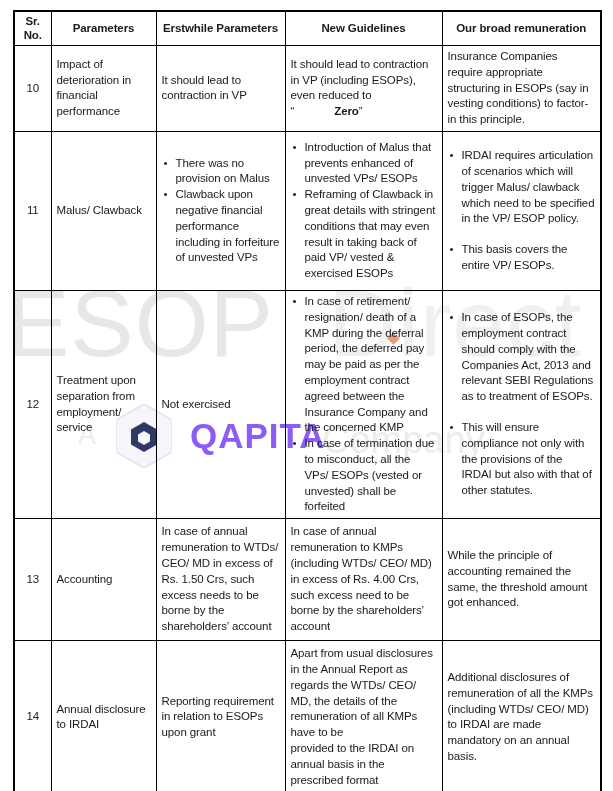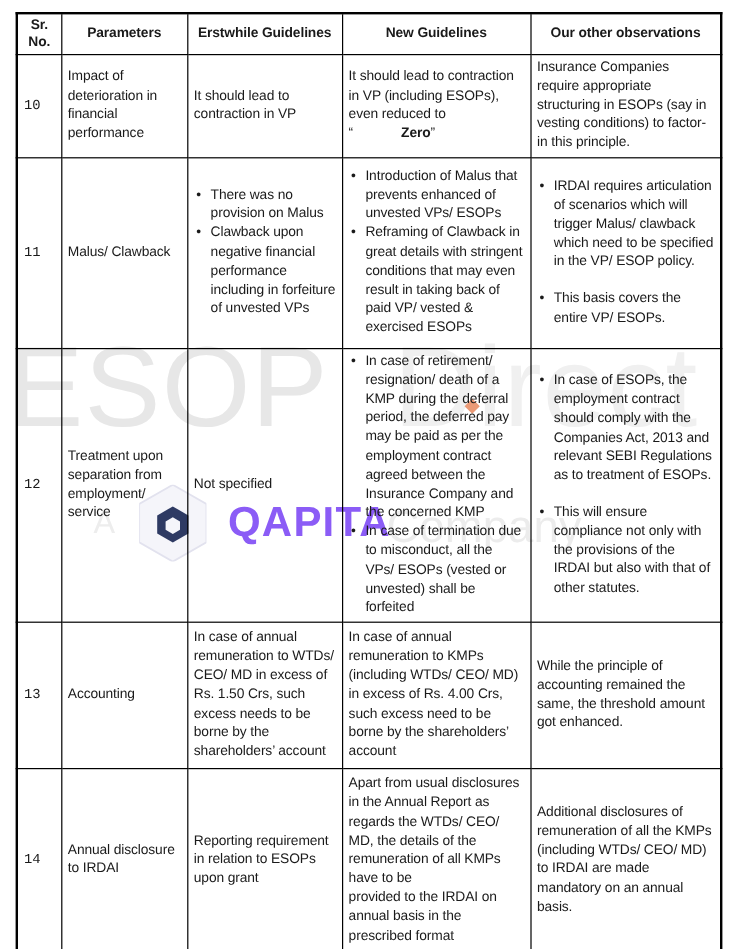--- a/index.html
+++ b/index.html
@@ -37,21 +37,21 @@
     background:transparent;
     overflow:hidden;
   }
   table.cmp th{font-weight:700;text-align:center;line-height:13.5px;font-size:11.5px;}
   tr.hdr{height:30px;border-radius:12px;}
   tr.r10{height:84px;}
   tr.r11{height:159px;}
   tr.r12{height:221px;}
   tr.r13{height:122px;}
   tr.r14{height:154px;}
-  td.center{text-align:left;font-family:Liberation Mono, monospace;}
+  td.center{text-align:center;}
   td.param{text-align:left;padding:3px 3px;}
   ul.blist{list-style:none;margin:0;padding:0 0 0 2px;}
   ul.blist li{position:relative;padding-left:12px;}
   ul.blist li::before{content:"\2022";position:absolute;left:0;top:0;}
   ul.gap li + li{margin-top:15px;}
   .preline{white-space:pre-line;}
   .b{font-weight:700;margin-left:40px;}
 </style>
 </head>
 <body>
@@ -78,23 +78,23 @@
         <col style="width:105px">
         <col style="width:129px">
         <col style="width:157px">
         <col style="width:159px">
     </colgroup>
 
     <tbody>
         <tr class="hdr">
       <th>Sr. No.</th>
       <th>Parameters</th>
-      <th>Erstwhile Guidelines</th>
+      <th>Erstwhile Parameters</th>
       <th>New Guidelines</th>
-      <th>Our other observations</th>
+      <th>Our broad remuneration</th>
     </tr>
 
     <tr class="r10">
       <td class="center">10</td>
       <td class="param">Impact of deterioration in financial performance</td>
       <td>It should lead to contraction in VP</td>
       <td>
         <span>It should lead to contraction in VP (including ESOPs), even reduced to “</span><span class="b">Zero</span><span>”</span>
       </td>
       <td>Insurance Companies require appropriate structuring in ESOPs (say in vesting conditions) to factor-in this principle.</td>
@@ -119,21 +119,21 @@
         <ul class="blist gap">
           <li>IRDAI requires articulation of scenarios which will trigger Malus/ clawback which need to be specified in the VP/ ESOP policy.</li>
           <li>This basis covers the entire VP/ ESOPs.</li>
         </ul>
       </td>
     </tr>
 
     <tr class="r12">
       <td class="center">12</td>
       <td class="param">Treatment upon separation from employment/ service</td>
-      <td>Not specified</td>
+      <td>Not exercised</td>
       <td>
         <ul class="blist">
           <li>In case of retirement/ resignation/ death of a KMP during the deferral period, the deferred pay may be paid as per the employment contract agreed between the Insurance Company and the concerned KMP</li>
           <li>In case of termination due to misconduct, all the VPs/ ESOPs (vested or unvested) shall be forfeited</li>
         </ul>
       </td>
       <td>
         <ul class="blist gap">
           <li>In case of ESOPs, the employment contract should comply with the Companies Act, 2013 and relevant SEBI Regulations as to treatment of ESOPs.</li>
           <li>This will ensure compliance not only with the provisions of the IRDAI but also with that of other statutes.</li>

